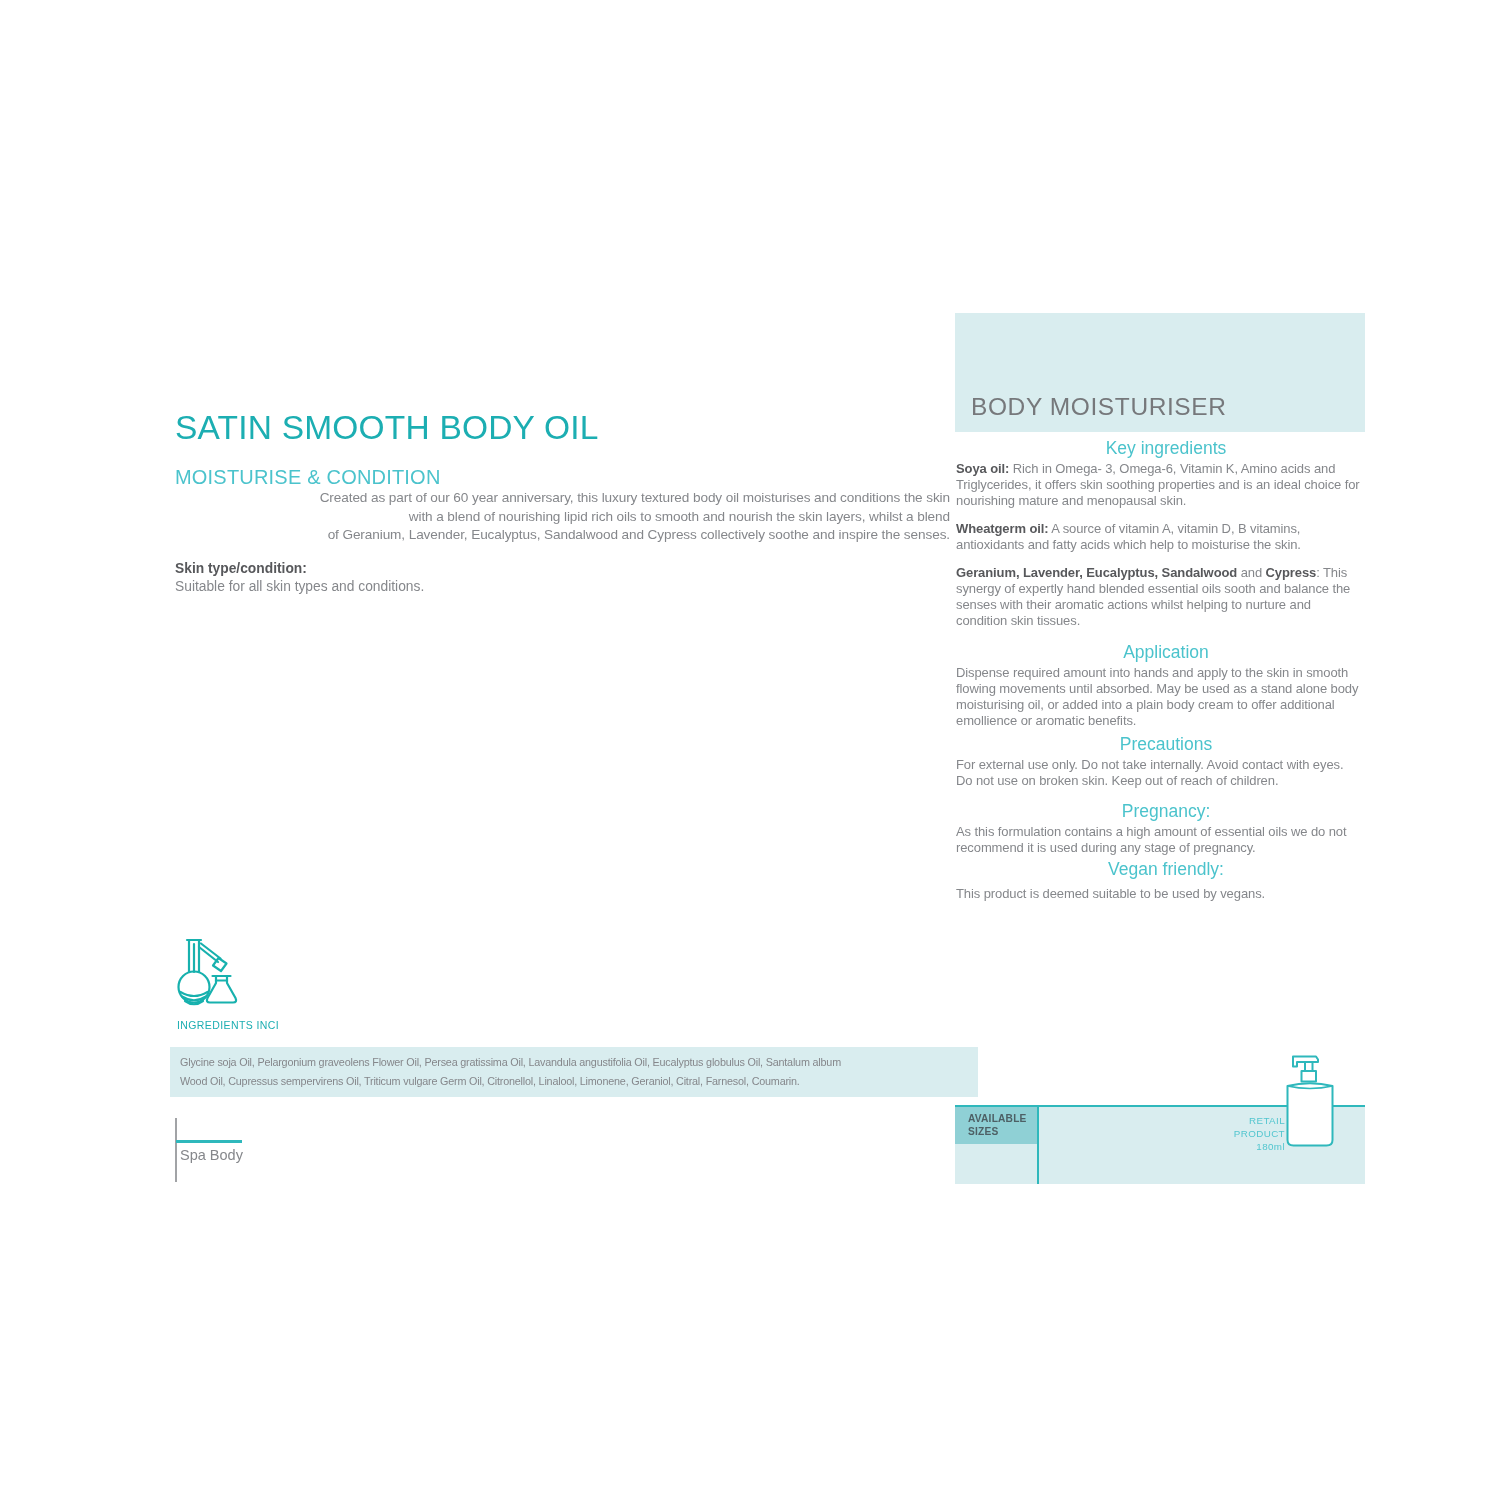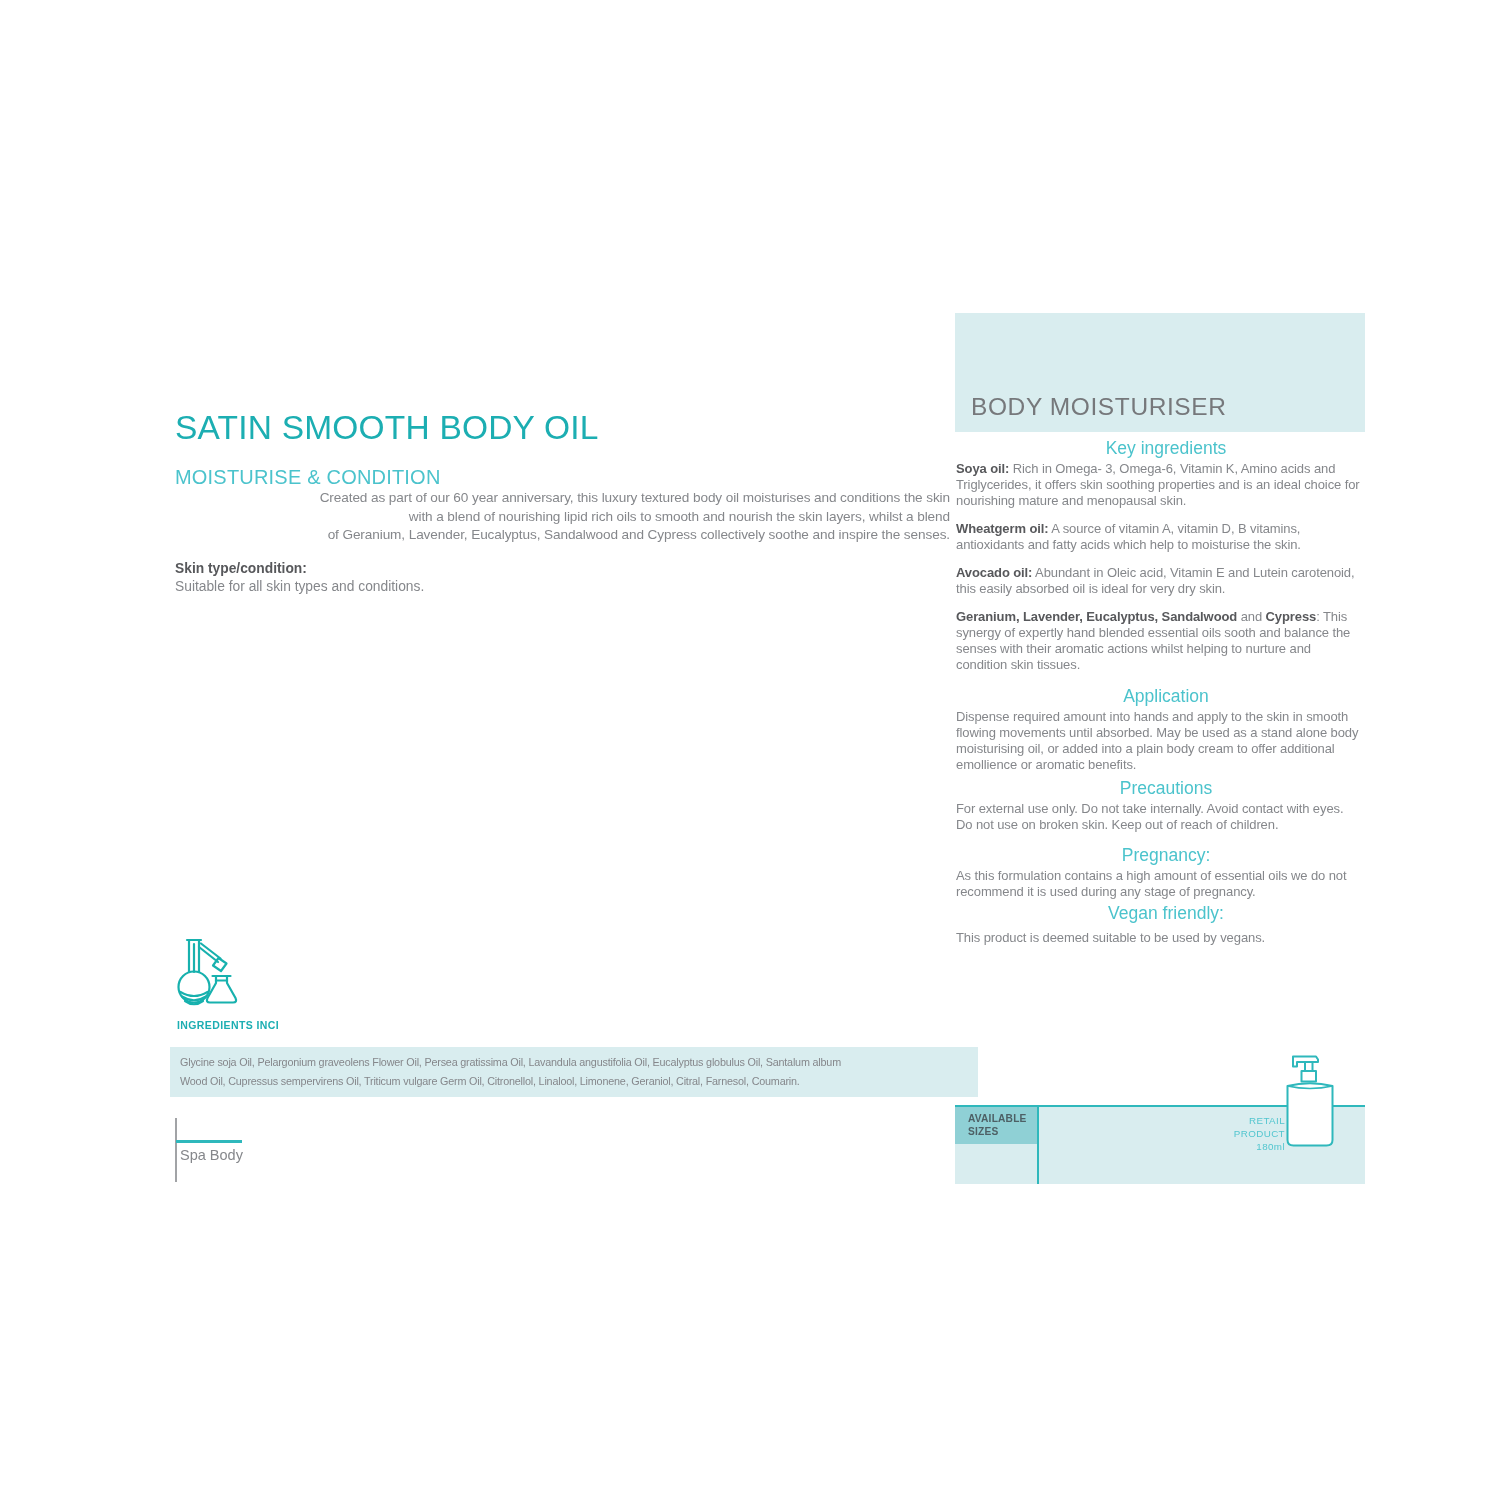--- a/index.html
+++ b/index.html
@@ -35,21 +35,21 @@
     position: absolute; left: 175px; top: 561px;
     font-size: 13.8px; font-weight: 700; color: var(--bold-grey);
   }
   .skin-value {
     position: absolute; left: 175px; top: 579px;
     font-size: 13.8px; color: var(--body-grey);
   }
   .lab-icon { position: absolute; left: 176px; top: 934px; width: 64px; height: 78px; }
   .inci-label {
     position: absolute; left: 177px; top: 1019px;
-    font-size: 10.5px; letter-spacing: 0.4px; color: var(--title-teal); font-weight: bold;
+    font-size: 10.5px; letter-spacing: 0.4px; color: var(--title-teal);
   }
   .inci-box {
     position: absolute; left: 170px; top: 1047px; width: 808px;
     background: var(--box-bg); padding: 6px 10px;
   }
   .inci-box p {
     font-size: 10.8px; line-height: 19px; letter-spacing: -0.2px;
     color: var(--body-grey);
   }
   .footer-vline { position: absolute; left: 175px; top: 1118px; width: 2px; height: 64px; background: var(--grey-line); }
@@ -157,22 +157,20 @@
     <span>BODY MOISTURISER</span>
   </div>
 
   <div class="right-col">
     <h3>Key ingredients</h3>
     <p class="pre"><b>Soya oil:</b><span> Rich in Omega- 3, Omega-6, Vitamin K, Amino acids and
 Triglycerides, it offers skin soothing properties and is an ideal choice for
 nourishing mature and menopausal skin.</span></p>
     <p class="pre"><b>Wheatgerm oil:</b><span> A source of vitamin A, vitamin D, B vitamins,
 antioxidants and fatty acids which help to moisturise the skin.</span></p>
-    <p class="pre"><b>Avocado oil:</b><span> Abundant in Oleic acid, Vitamin E and Lutein carotenoid,
-this easily absorbed oil is ideal for very dry skin.</span></p>
     <p class="pre mb13"><b>Geranium, Lavender, Eucalyptus, Sandalwood</b><span> and </span><b>Cypress</b><span>: This
 synergy of expertly hand blended essential oils sooth and balance the
 senses with their aromatic actions whilst helping to nurture and
 condition skin tissues.</span></p>
 
     <h3>Application</h3>
     <p class="pre mb5">Dispense required amount into hands and apply to the skin in smooth
 flowing movements until absorbed. May be used as a stand alone body
 moisturising oil, or added into a plain body cream to offer additional
 emollience or aromatic benefits.</p>

